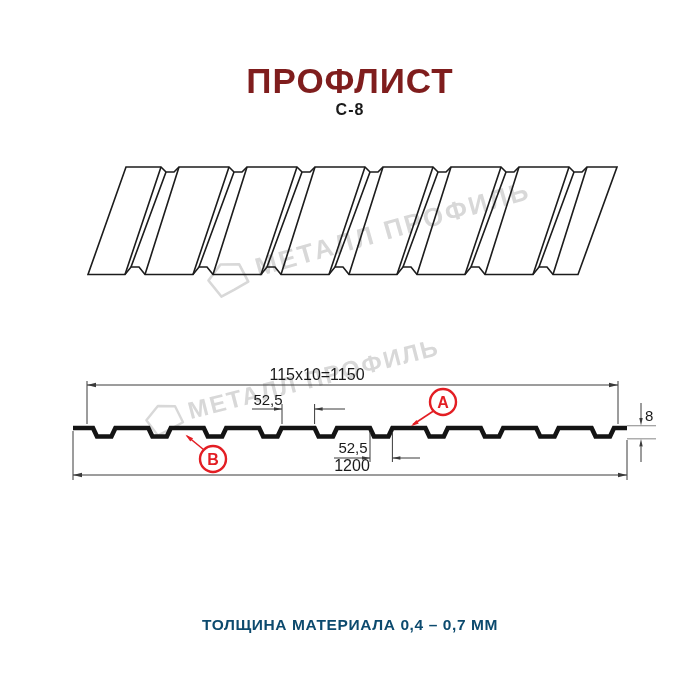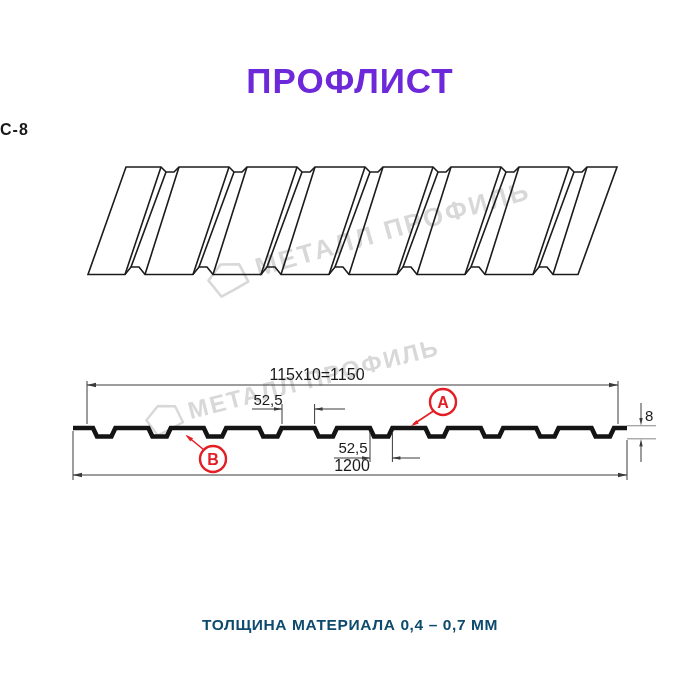--- a/index.html
+++ b/index.html
@@ -1,21 +1,21 @@
 <!DOCTYPE html>
 <html><head>
 <meta charset="utf-8">
 <style>
   html,body{margin:0;padding:0;background:#fff;}
   .page{position:relative;width:700px;height:700px;background:#fff;overflow:hidden;
         font-family:"Liberation Sans",sans-serif;}
   .title{position:absolute;top:61px;left:0;width:100%;text-align:center;
-         font-size:35px;font-weight:bold;letter-spacing:1px;color:#6d28d9;}
-  .subtitle{position:absolute;top:101px;left:0;width:100%;
-            font-size:16px;font-weight:bold;letter-spacing:1px;color:#1a1a1a;margin-top:20px;}
+         font-size:35px;font-weight:bold;letter-spacing:1px;color:#7f1d1d;}
+  .subtitle{position:absolute;top:101px;left:0;width:100%;text-align:center;
+            font-size:16px;font-weight:bold;letter-spacing:1px;color:#1a1a1a;}
   .footer-note{position:absolute;top:616px;left:0;width:100%;text-align:center;
                font-size:15.5px;font-weight:bold;letter-spacing:0.6px;color:#0c4a6e;}
   svg.drawing{position:absolute;top:0;left:0;}
   .ink{stroke:#1c1c1c;fill:none;stroke-width:1.6;stroke-linejoin:miter;}
   .dim-line{stroke:#3a3a3a;stroke-width:1;fill:none;}
   .arrow{fill:#3a3a3a;stroke:none;}
   .dim-text{font-family:"Liberation Sans",sans-serif;font-size:16px;fill:#1a1a1a;}
   .dim-text-sm{font-size:15px;}
   .gray-ext{stroke:#9a9a9a;stroke-width:1.2;fill:none;}
   .wm{fill:#d8d8d8;font-family:"Liberation Sans",sans-serif;font-weight:bold;}

